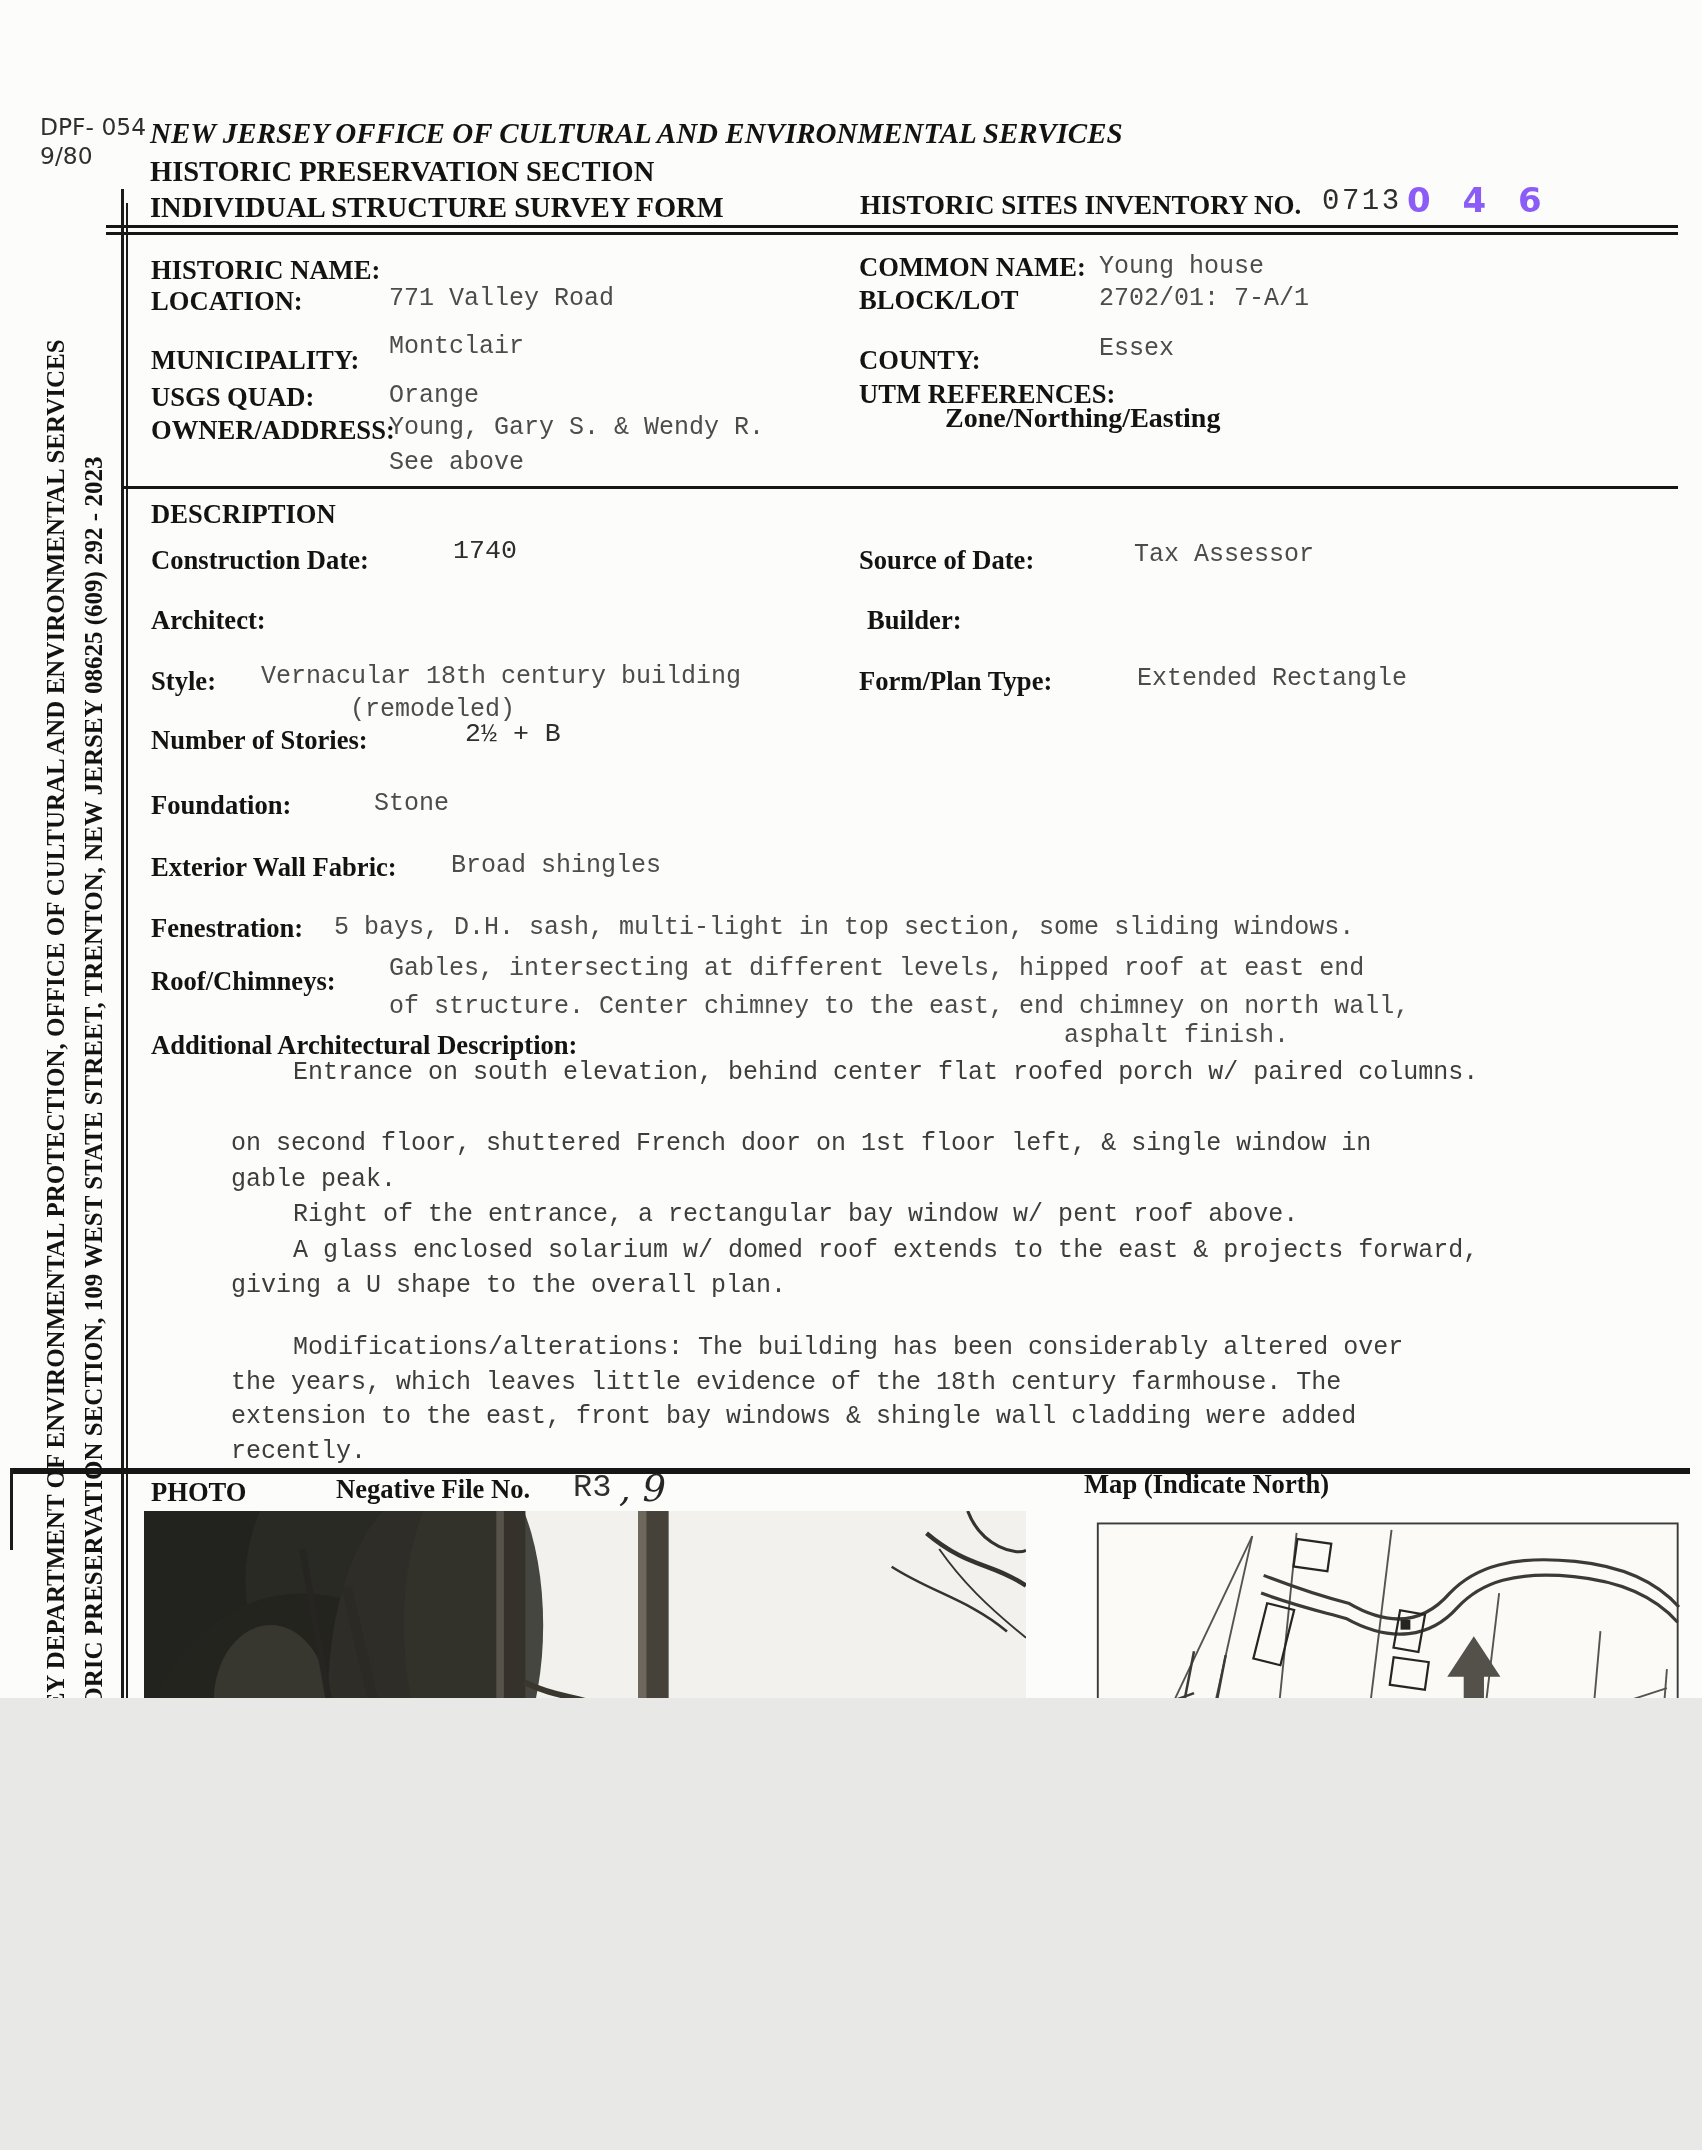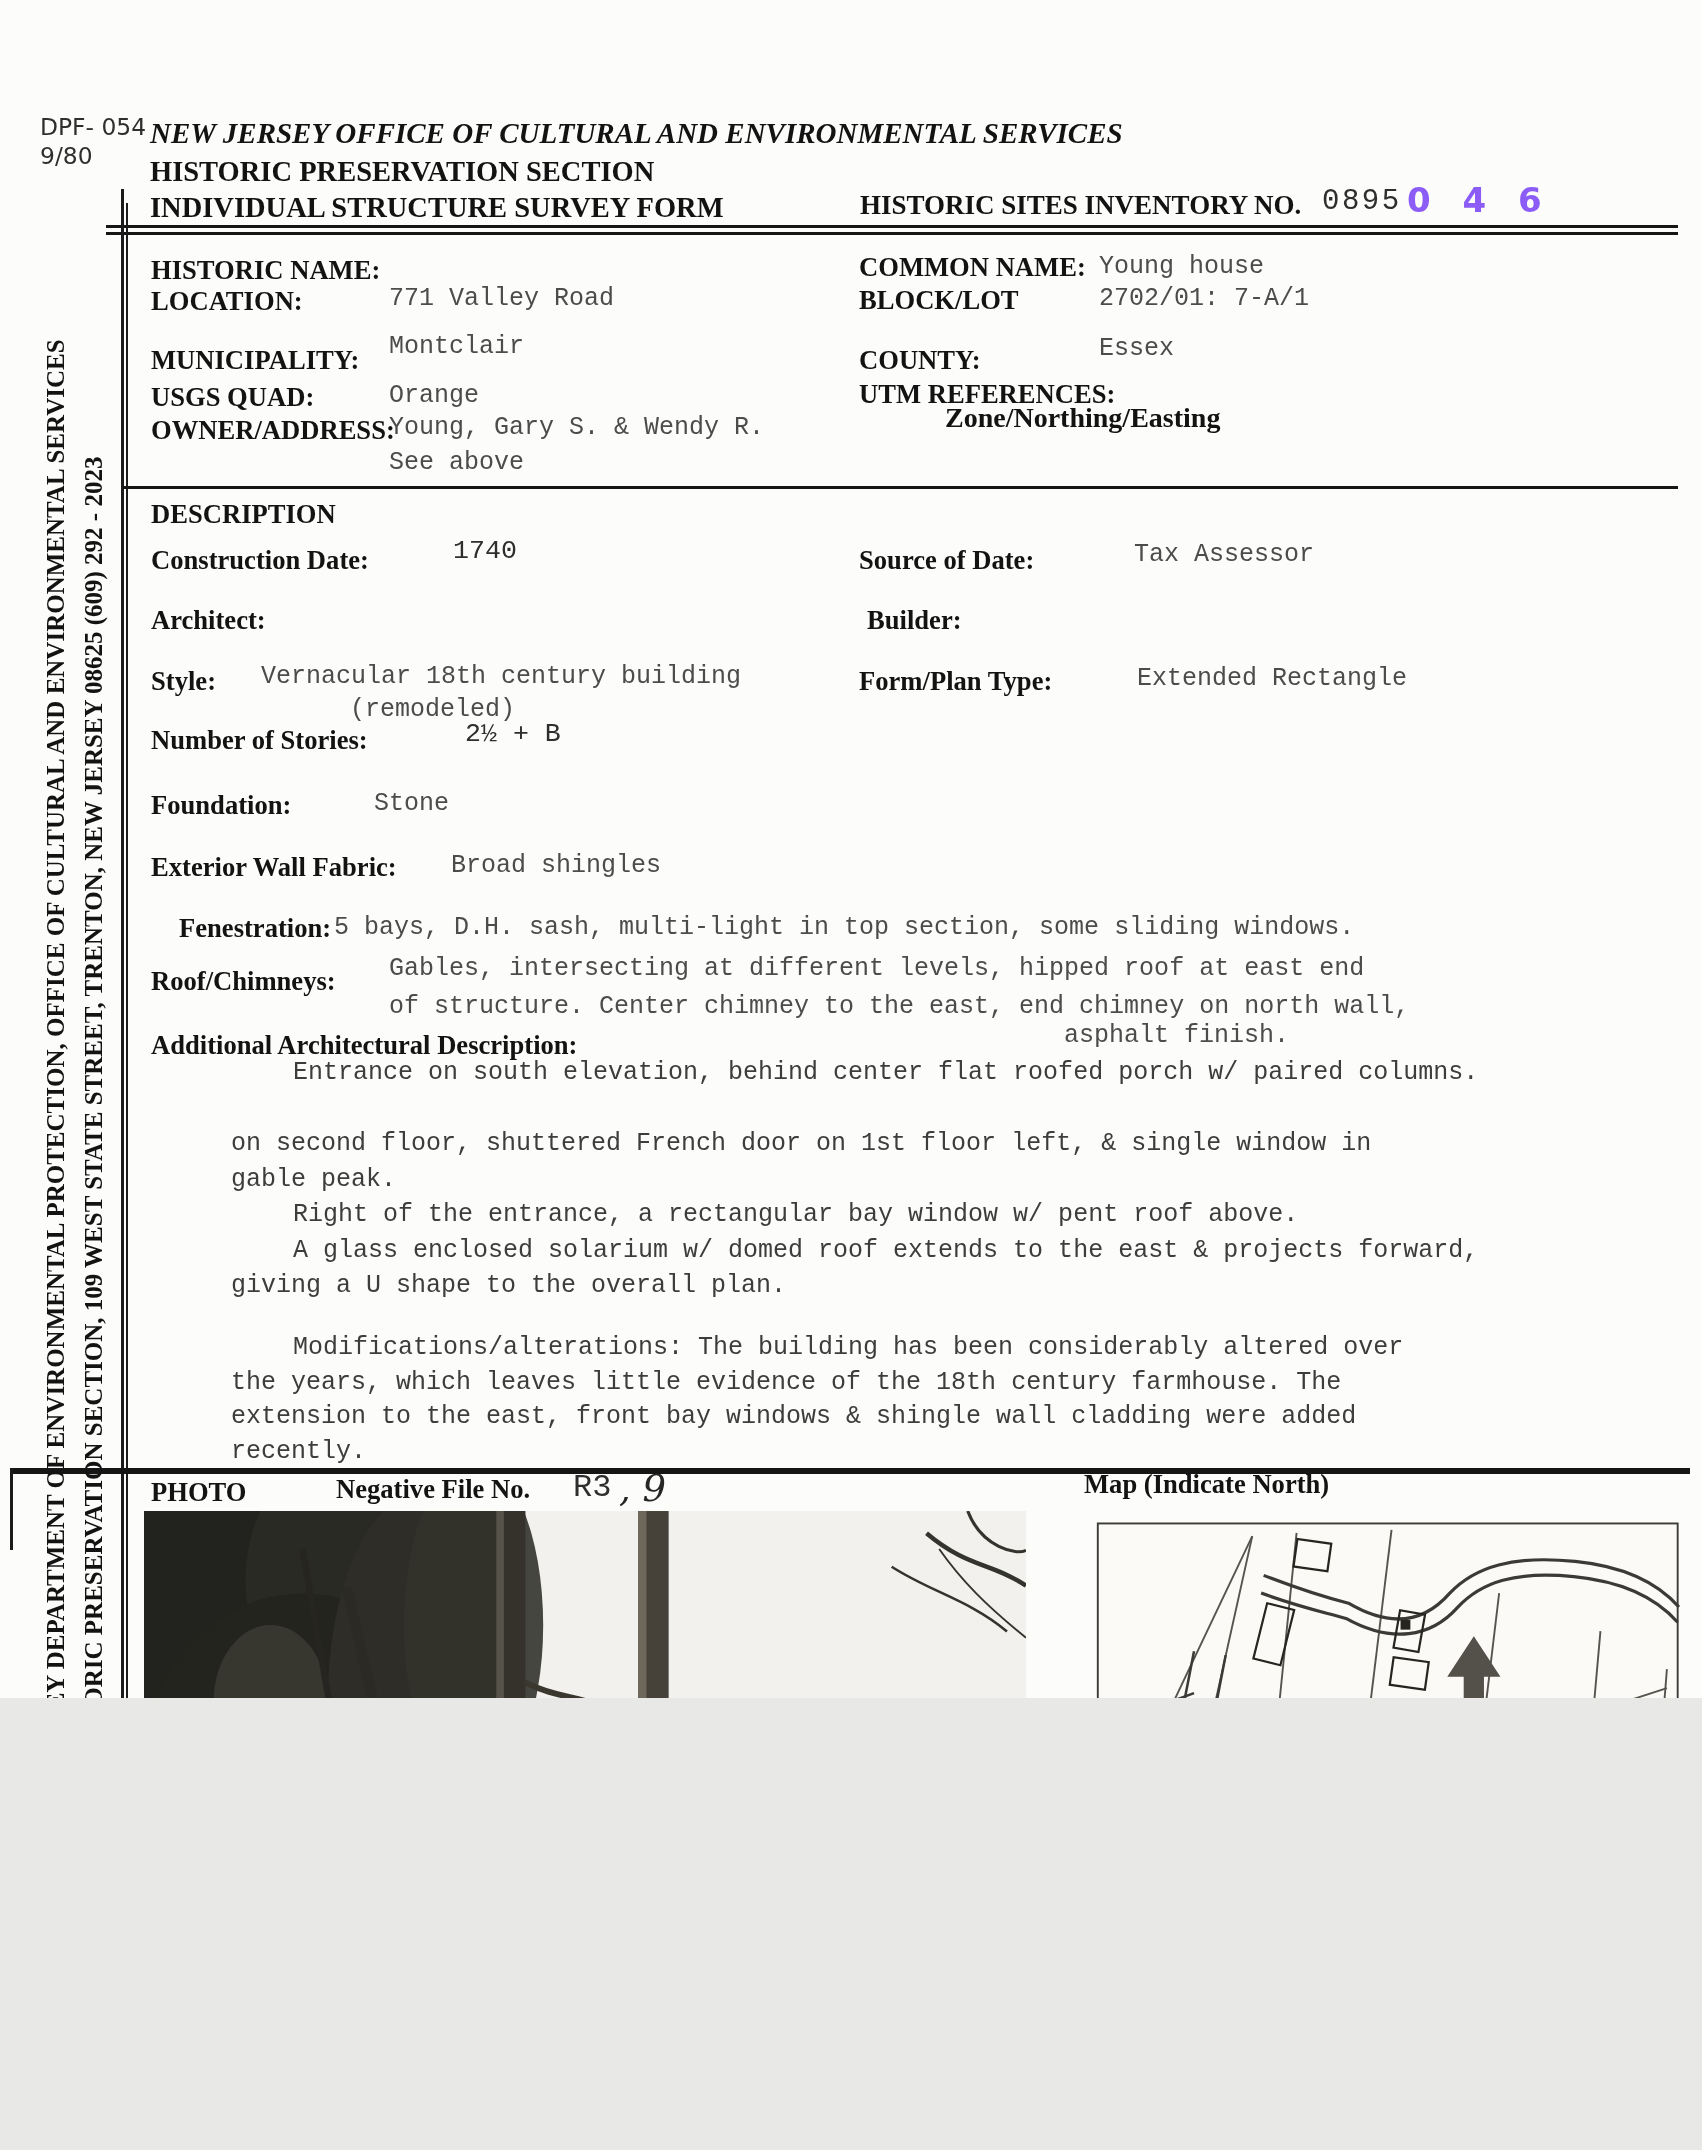--- a/index.html
+++ b/index.html
@@ -27,21 +27,21 @@
 
   <div class="abs dpf" style="left:40px;top:113px;">
     <div>DPF- 054</div>
     <div>9/80</div>
   </div>
 
   <div class="abs lbl big" style="left:150px;top:117px;font-style:italic;">NEW JERSEY OFFICE OF CULTURAL AND ENVIRONMENTAL SERVICES</div>
   <div class="abs lbl" style="left:150px;top:156px;font-size:28.5px;">HISTORIC PRESERVATION SECTION</div>
   <div class="abs lbl" style="left:150px;top:192px;font-size:28.5px;">INDIVIDUAL STRUCTURE SURVEY FORM</div>
   <div class="abs lbl" style="left:860px;top:190px;font-size:27px;">HISTORIC SITES INVENTORY NO.</div>
-  <div class="abs typed dark" style="left:1322px;top:185px;font-size:29px;letter-spacing:2.5px;">0895</div>
+  <div class="abs typed dark" style="left:1322px;top:185px;font-size:29px;letter-spacing:2.5px;">0713</div>
   <div class="abs stamp" style="left:1407px;top:180px;">0 4 6</div>
 
   <div class="hr" style="left:106px;top:225px;width:1572px;height:3.2px;"></div>
   <div class="hr" style="left:106px;top:232px;width:1572px;height:3.2px;"></div>
   <div class="vr" style="left:121px;top:189px;width:2.5px;height:1944px;"></div>
   <div class="vr" style="left:126px;top:203px;width:1.9px;height:1930px;"></div>
   <div class="hr" style="left:123px;top:486px;width:1555px;height:3.2px;"></div>
   <div class="hr" style="left:9.5px;top:1468px;width:1680px;height:5.7px;"></div>
   <div class="vr" style="left:9.5px;top:1468px;width:3.2px;height:82px;"></div>
 
@@ -90,21 +90,21 @@
 
   <div class="abs lbl" style="left:151px;top:725px;">Number of Stories:</div>
   <div class="abs typed dark" style="left:465px;top:719px;font-size:26.6px;">2½ + B</div>
 
   <div class="abs lbl" style="left:151px;top:790px;">Foundation:</div>
   <div class="abs typed" style="left:374px;top:789px;">Stone</div>
 
   <div class="abs lbl" style="left:151px;top:852px;">Exterior Wall Fabric:</div>
   <div class="abs typed" style="left:451px;top:851px;">Broad shingles</div>
 
-  <div class="abs lbl" style="left:151px;top:913px;margin-left:28px;">Fenestration:</div>
+  <div class="abs lbl" style="left:151px;top:913px;">Fenestration:</div>
   <div class="abs typed" style="left:334px;top:913px;">5 bays, D.H. sash, multi-light in top section, some sliding windows.</div>
 
   <div class="abs lbl" style="left:151px;top:966px;">Roof/Chimneys:</div>
   <div class="abs typed" style="left:389px;top:954px;">Gables, intersecting at different levels, hipped roof at east end</div>
   <div class="abs typed" style="left:389px;top:992px;">of structure.  Center chimney to the east, end chimney on north wall,</div>
   <div class="abs typed" style="left:1064px;top:1021px;">asphalt finish.</div>
 
   <div class="abs lbl" style="left:151px;top:1030px;">Additional Architectural Description:</div>
 
   <div class="abs lbl" style="left:151px;top:1477px;">PHOTO</div>

